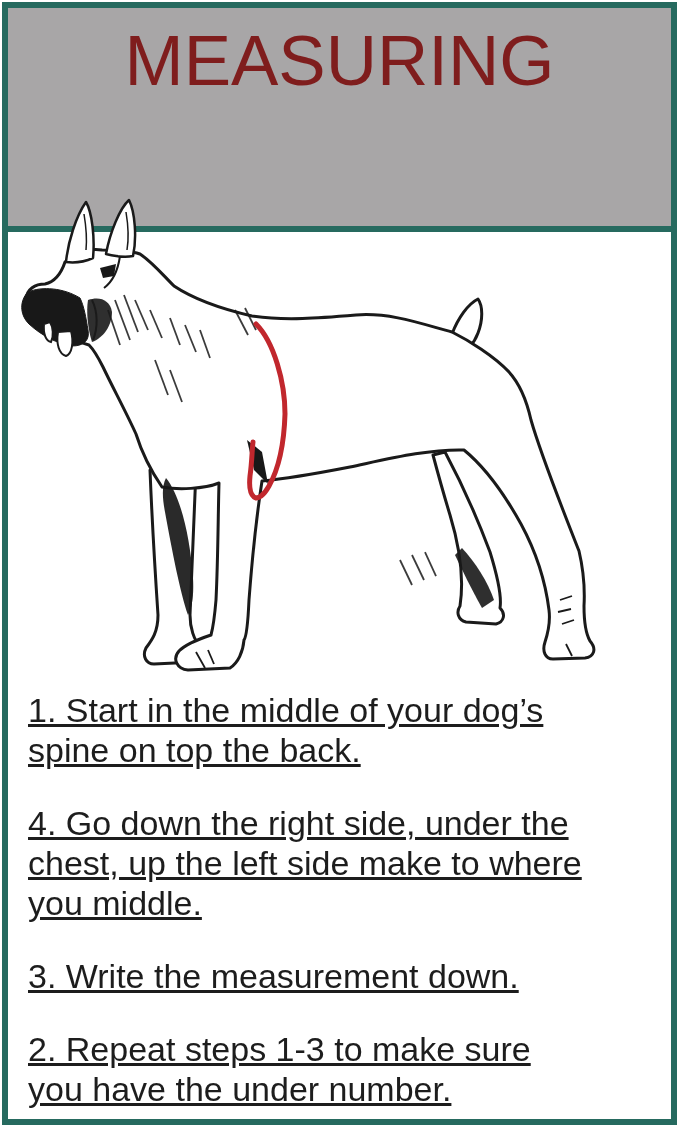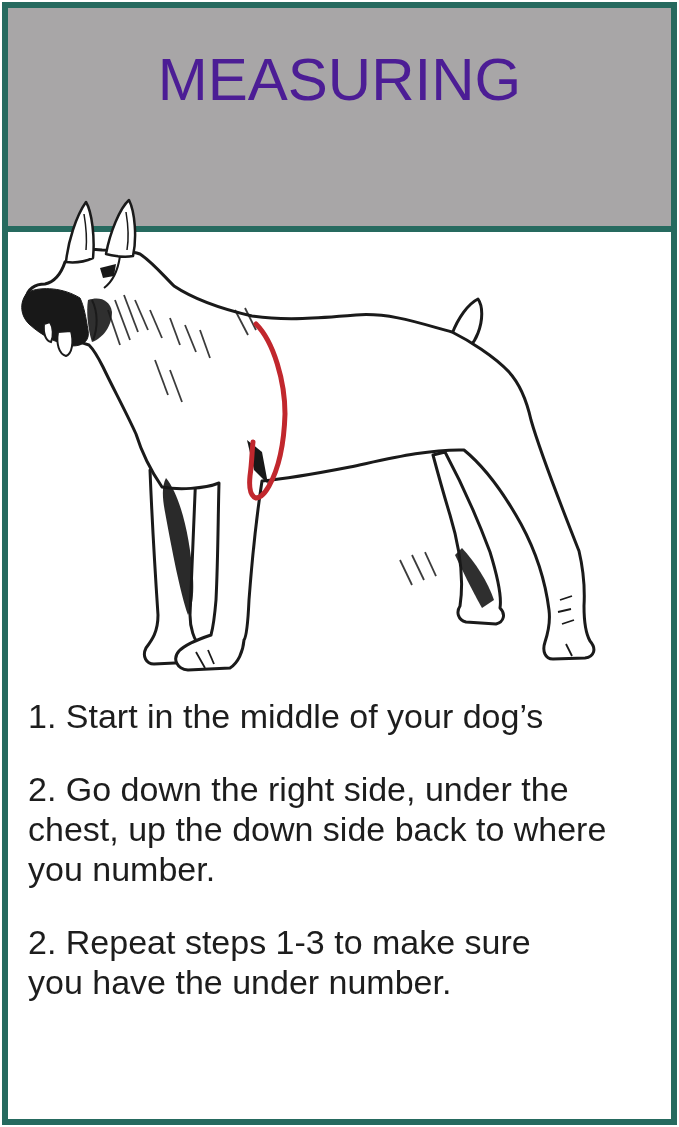--- a/index.html
+++ b/index.html
@@ -18,36 +18,36 @@
     background:#ffffff;
   }
   .header{
     height:218px;
     background:#a8a6a7;
     border-bottom:6px solid #266a5f;
     box-sizing:content-box;
     text-align:center;
   }
   .title{
-    padding-top:20px;
-    font-size:60px;
+    padding-top:1px;
+    font-size:71px;
     line-height:104px;
     letter-spacing:0px;
-    color:#4c1d95;
+    color:#7f1d1d;
     font-weight:400;
   }
   .title div{white-space:nowrap;}
   .instructions{
     position:absolute;
     left:20px;right:6px;top:682px;
     color:#1d1d1d;
     font-size:34px;
     line-height:40px;
   }
-  .step{margin:6px 0 33px 0;}
+  .step{margin:0 0 33px 0;text-decoration:underline;}
   .ln{display:block;white-space:nowrap;}
   .dog-svg{
     position:absolute;left:0;top:0;width:679px;height:1127px;
     pointer-events:none;
   }
 </style>
 </head>
 <body>
 
 <div class="page">
@@ -55,25 +55,29 @@
 
     <div class="header">
       <div class="title">
         <div>MEASURING</div>
       </div>
     </div>
 
     <div class="instructions">
       <p class="step">
         <span class="ln">1. Start in the middle of your dog’s</span>
+        <span class="ln">spine on top the back.</span>
       </p>
       <p class="step">
-        <span class="ln">2. Go down the right side, under the</span>
-        <span class="ln">chest, up the down side back to where</span>
-        <span class="ln">you number.</span>
+        <span class="ln">4. Go down the right side, under the</span>
+        <span class="ln">chest, up the left side make to where</span>
+        <span class="ln">you middle.</span>
+      </p>
+      <p class="step">
+        <span class="ln">3. Write the measurement down.</span>
       </p>
       <p class="step">
         <span class="ln">2. Repeat steps 1-3 to make sure</span>
         <span class="ln">you have the under number.</span>
       </p>
     </div>
 
   </div>
 
   <svg class="dog-svg" viewBox="0 0 679 1127" xmlns="http://www.w3.org/2000/svg">

